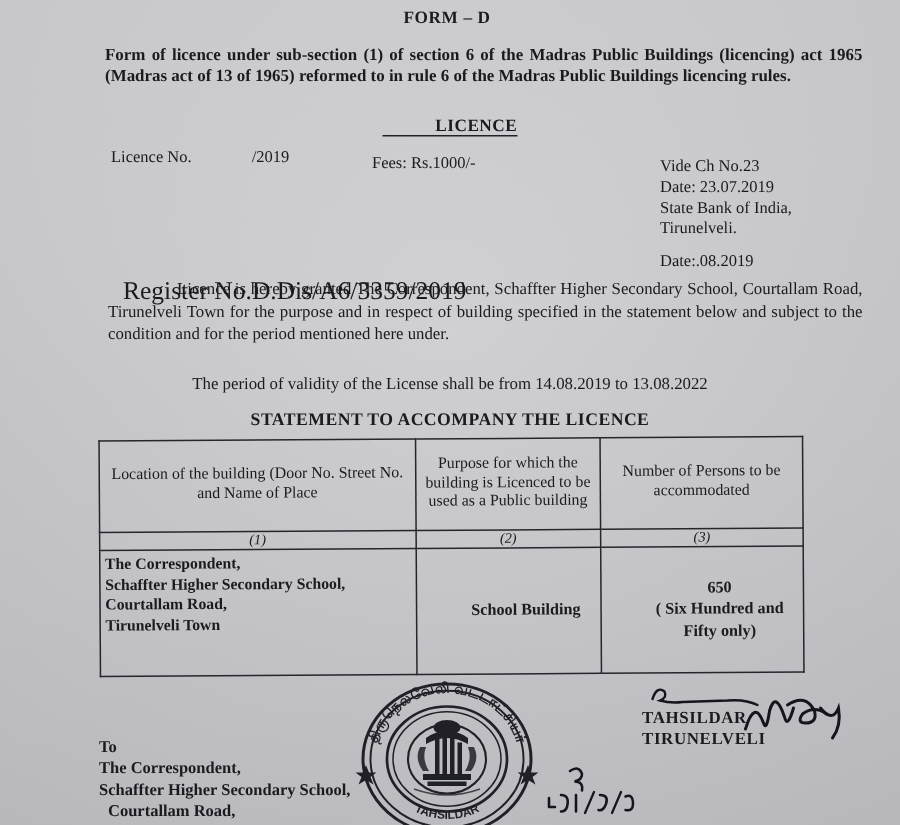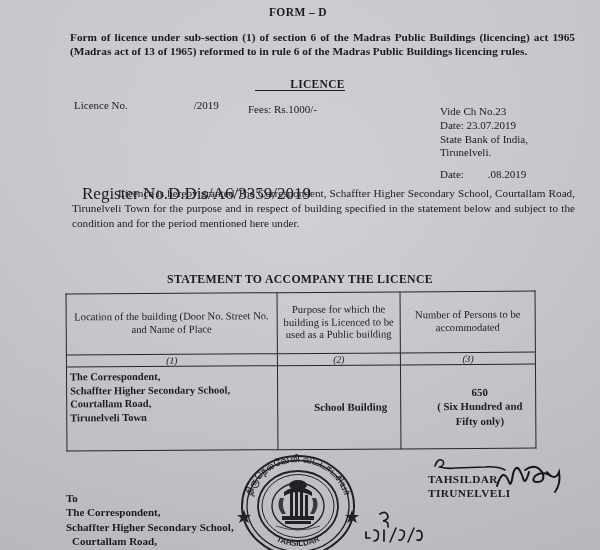--- a/index.html
+++ b/index.html
@@ -60,21 +60,21 @@
   }
 
   .lic-no {
     position: absolute;
     top: 99px;
     left: 74px;
     font-size: 11px;
   }
   .lic-no .num {
     display: inline-block;
-    margin-left: 66px;
+    margin-left: 40px;
   }
   .fees {
     position: absolute;
     top: 103px;
     left: 248px;
     font-size: 11px;
   }
   .vide-block {
     position: absolute;
     top: 105px;
@@ -91,21 +91,20 @@
     margin-top: 24px;
   }
   .register-date {
     position: absolute;
     top: 168px;
     left: 440px;
     font-size: 11px;
   }
   .register-date .d {
     display: inline-block;
-    margin-left: 24px;
   }
 
   .grant-para {
     position: absolute;
     top: 186px;
     left: 72px;
     width: 503px;
     font-size: 11.2px;
     line-height: 1.32;
     text-align: justify;
@@ -257,20 +256,21 @@
 
   <div class="register-no">Register No.D.Dis/A6/3359/2019</div>
   <div class="register-date">
     <span>Date:</span><span class="d">.08.2019</span>
   </div>
 
   <div class="grant-para">
     <span class="lead">Licence is hereby granted The Correspondent, Schaffter Higher Secondary School, Courtallam Road, Tirunelveli Town for the purpose and in respect of building specified in the statement below and subject to the condition and for the period mentioned here under.</span>
   </div>
 
+  <div class="validity">The period of validity of the License shall be from 14.08.2019 to 13.08.2022</div>
 
   <div class="statement-title">STATEMENT TO ACCOMPANY THE LICENCE</div>
 
   <table class="stmt">
     <tbody>
         <tr>
       <td class="hdr col1">Location of the building (Door No. Street No. and Name of Place</td>
       <td class="hdr col2">Purpose for which the building is Licenced to be used as a Public building</td>
       <td class="hdr col3">Number of Persons to be accommodated</td>
     </tr>

